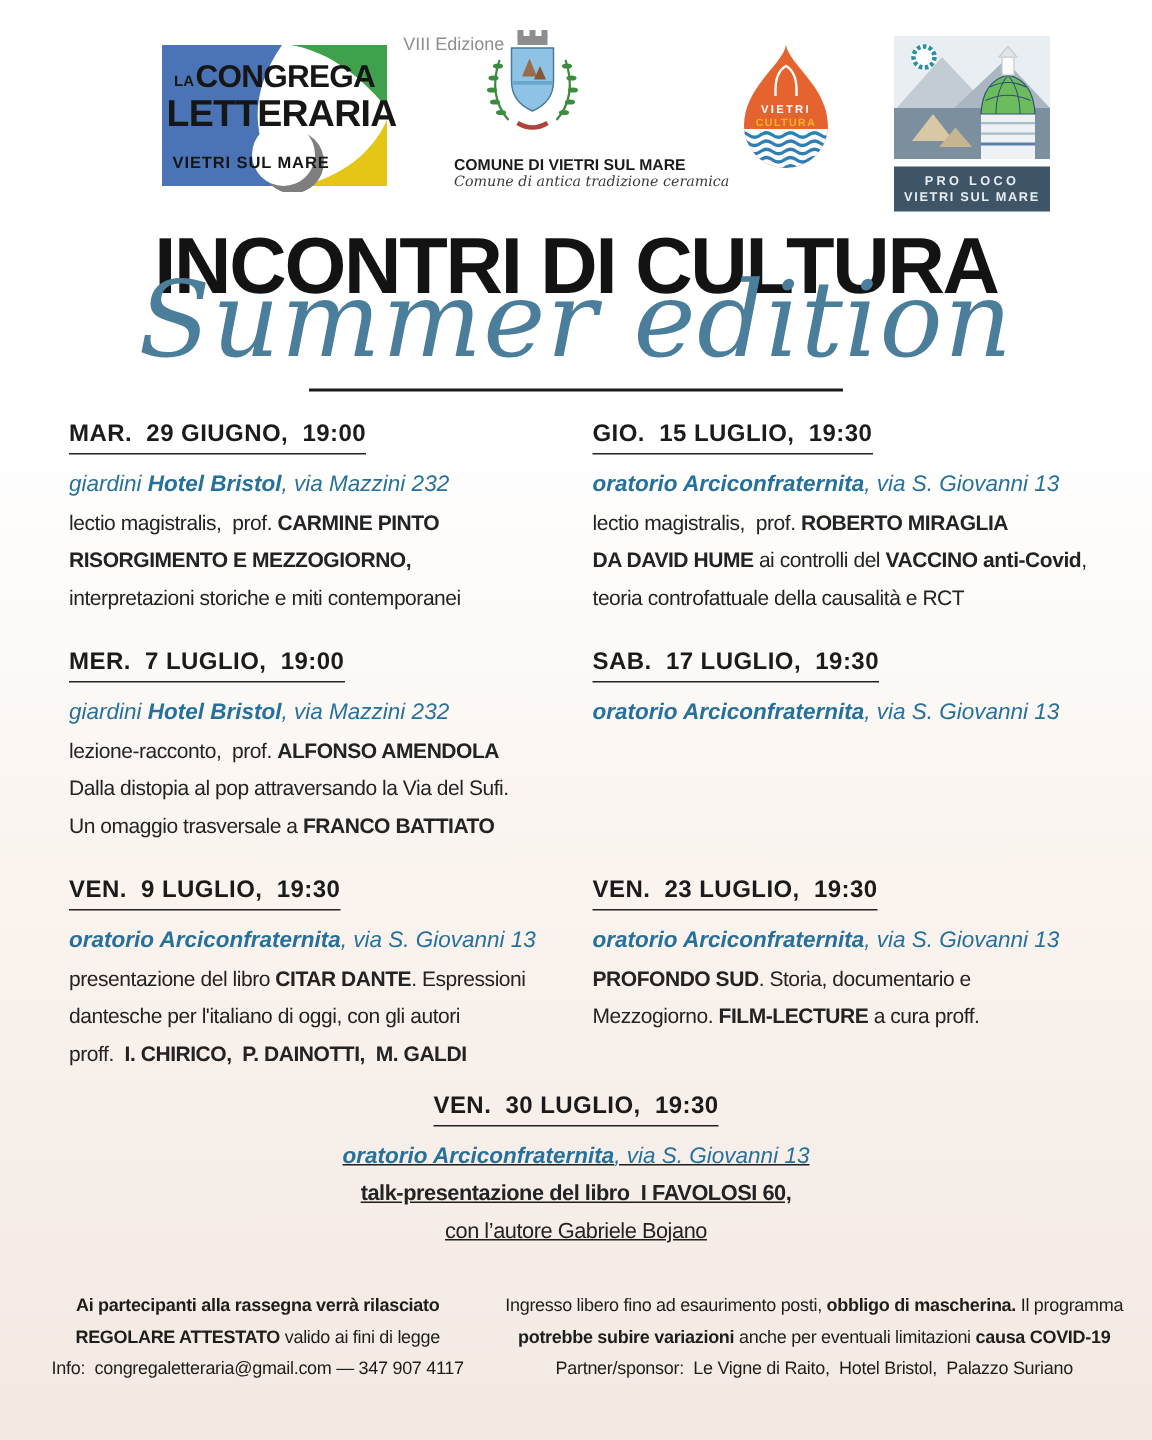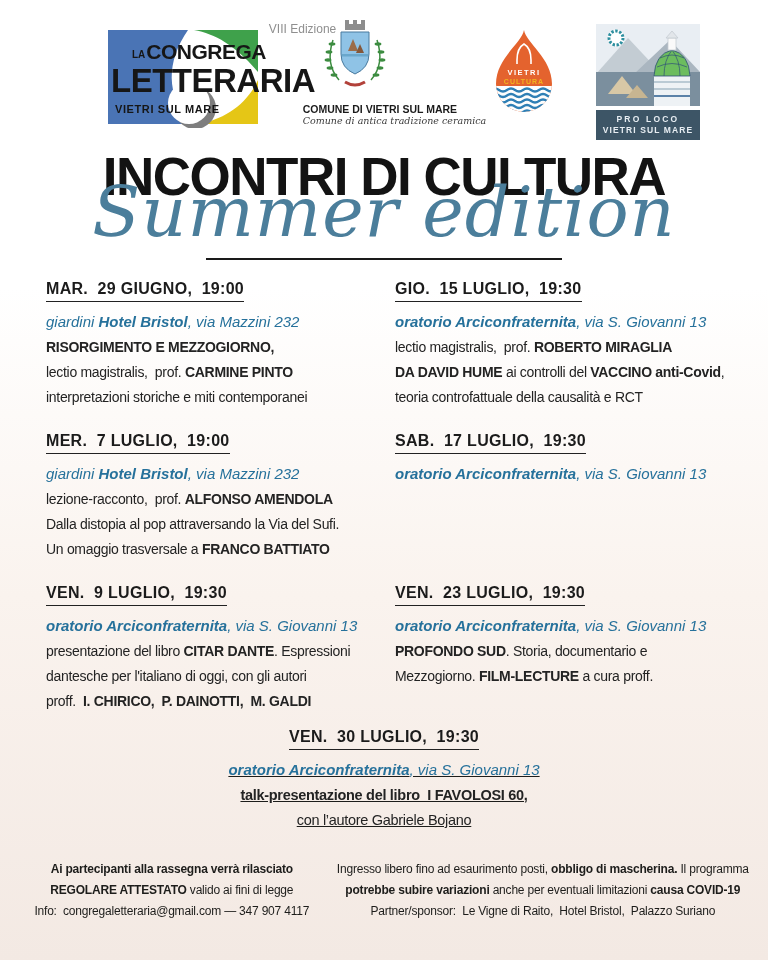--- a/index.html
+++ b/index.html
@@ -6,24 +6,24 @@
   .poster{
     position:relative;width:768px;height:960px;margin:0 auto;overflow:hidden;
     background:linear-gradient(180deg,#ffffff 0%,#ffffff 30%,#faf3ee 62%,#f3e9e3 100%);
     font-family:"Liberation Sans",sans-serif;color:#1d1d1b;
   }
   
   .logos{display:flex;justify-content:space-between;align-items:flex-start;padding:24px 68px 0 102px;}
   .lg-congrega-wrap{position:relative;width:162px;height:104px;flex:0 0 auto;}
   .lg-congrega-wrap svg{position:absolute;inset:0;}
   .edition{position:absolute;left:103%;top:-2px;white-space:nowrap;font-size:12px;color:#8f8f8f;}
-  .cg-l1{position:absolute;top:17px;left:30px;display:flex;align-items:flex-end;color:#161616;}
+  .cg-l1{position:absolute;top:17px;left:14px;display:flex;align-items:flex-end;color:#161616;}
   .cg-la{font-size:10px;font-weight:bold;margin-right:1px;margin-bottom:2px;}
   .cg-congrega{font-size:21px;font-weight:bold;letter-spacing:-0.5px;line-height:1;}
-  .cg-l2{position:absolute;top:40px;left:9px;font-size:33px;font-weight:bold;letter-spacing:-0.5px;color:#161616;line-height:1;}
+  .cg-l2{position:absolute;top:40px;left:9px;font-size:25px;font-weight:bold;letter-spacing:-0.5px;color:#161616;line-height:1;}
   .cg-l3{position:absolute;top:79px;left:13px;font-size:11px;font-weight:bold;letter-spacing:0.6px;color:#161616;}
   .lg-comune{width:150px;text-align:left;margin-top:-6px;flex:0 0 auto;}
   .comune-name{font-size:10.5px;font-weight:bold;color:#1b1b1b;margin-top:1px;white-space:nowrap;}
   .comune-tag{font-size:9.5px;font-style:italic;font-family:"DejaVu Serif",serif;color:#3a3a3a;white-space:nowrap;}
   .lg-cultura{width:66px;margin-top:4px;flex:0 0 auto;}
   .lg-proloco{width:104px;margin-top:0;flex:0 0 auto;}
   .pl-band{background:#3d5566;color:#e7edf2;text-align:center;padding:4px 0 5px;}
   .pl-b1{font-size:8.5px;font-weight:bold;letter-spacing:2.2px;}
   .pl-b2{font-size:8.5px;font-weight:bold;letter-spacing:1.1px;margin-top:1px;}
   
@@ -159,22 +159,22 @@
     <div class="script-title">Summer edition</div>
     <div class="rule"></div>
   </section>
 
   <section class="events">
 
     <article class="event">
       <span class="ev-date">MAR.  29 GIUGNO,  19:00</span>
       <div class="ev-venue"><span>giardini </span><span class="vb">Hotel Bristol</span><span>, via Mazzini 232</span></div>
       <div class="ev-desc">
+          <div class="seg-line"><span>lectio magistralis,  prof. </span><span class="b">CARMINE PINTO</span></div>
           <div class="seg-line"><span class="b">RISORGIMENTO E MEZZOGIORNO,</span></div>
-          <div class="seg-line"><span>lectio magistralis,  prof. </span><span class="b">CARMINE PINTO</span></div>
           <div class="seg-line"><span>interpretazioni storiche e miti contemporanei</span></div>
         </div>
     </article>
 
     <article class="event">
       <span class="ev-date">GIO.  15 LUGLIO,  19:30</span>
       <div class="ev-venue"><span></span><span class="vb">oratorio Arciconfraternita</span><span>, via S. Giovanni 13</span></div>
       <div class="ev-desc">
           <div class="seg-line"><span>lectio magistralis,  prof. </span><span class="b">ROBERTO MIRAGLIA</span></div>
           <div class="seg-line"><span class="b">DA DAVID HUME</span><span> ai controlli del </span><span class="b">VACCINO anti-Covid</span><span>,</span></div>

